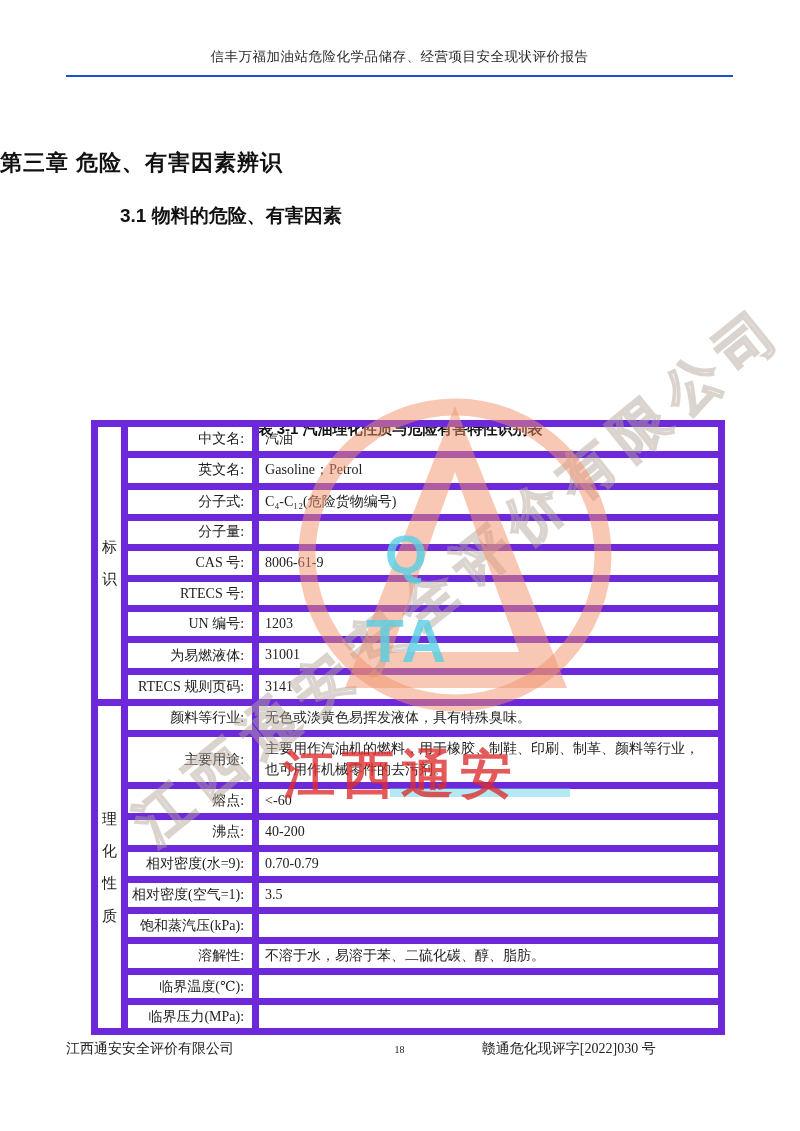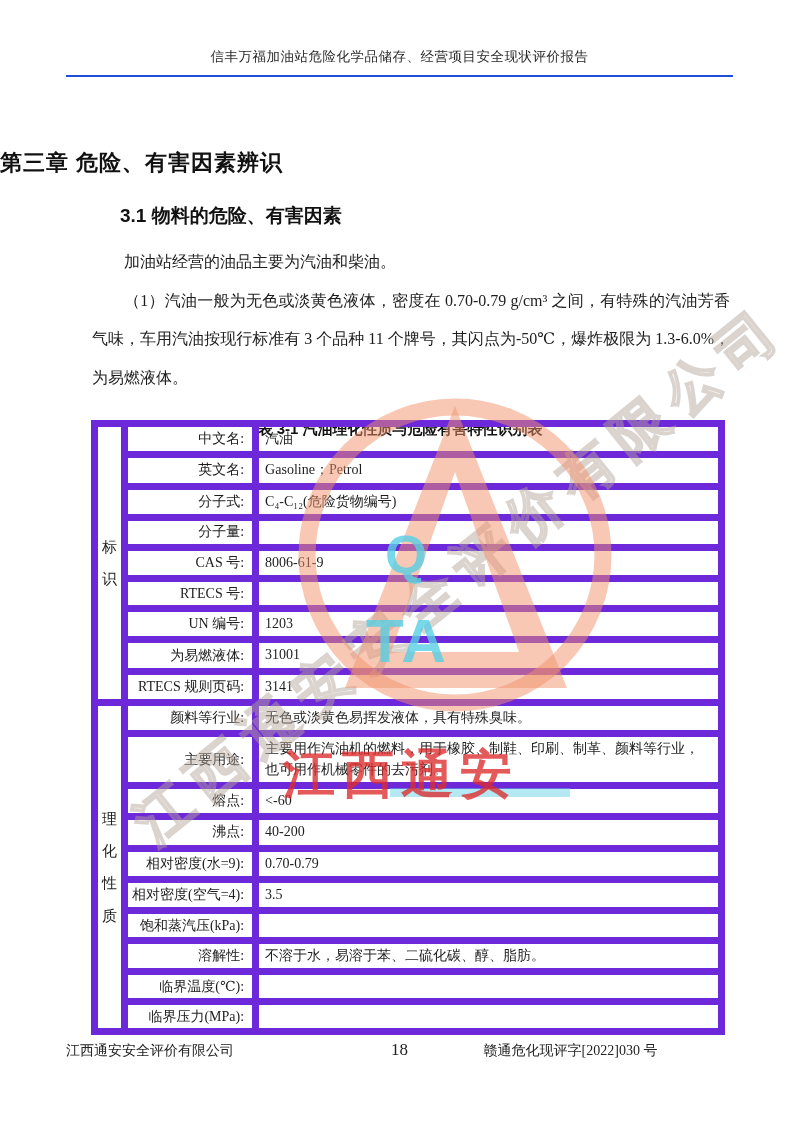--- a/index.html
+++ b/index.html
@@ -101,21 +101,21 @@
   
   .footer {
     position: absolute;
     left: 66px; right: 67px; top: 1040px;
     font-size: 14px;
     color: #222;
     display: flex;
     align-items: baseline;
   }
   .footer .f-left  { flex: 1; text-align: left; }
-  .footer .f-page  { flex: 0 0 auto; text-align: right; font-size: 17px; }
+  .footer .f-page  { flex: 0 0 auto; text-align: right; font-size: 10px; }
   .footer .f-right { flex: 1; text-align: center; }
   
   .wm { position: absolute; pointer-events: none; }
   .wm-diagonal {
     left: 460px; top: 575px;
     transform: translate(-50%, -50%) rotate(-39deg);
     white-space: nowrap;
     font-size: 56px;
     font-weight: bold;
     letter-spacing: 12px;
@@ -140,24 +140,20 @@
 <div class="page">
 
   <div class="hdr">
     <span>信丰万福加油站危险化学品储存、经营项目安全现状评价报告</span>
   </div>
 
   <div class="chapter-title">第三章 危险、有害因素辨识</div>
 
   <div class="section-heading">3.1 物料的危险、有害因素</div>
 
-  <div class="body-text">
-    <p>加油站经营的油品主要为汽油和柴油。</p>
-    <p>（1）汽油一般为无色或淡黄色液体，密度在 0.70-0.79 g/cm³ 之间，有特殊的汽油芳香气味，车用汽油按现行标准有 3 个品种 11 个牌号，其闪点为-50℃，爆炸极限为 1.3-6.0%，为易燃液体。</p>
-  </div>
 
   <div class="tbl-caption">表 3-1  汽油理化性质与危险有害特性识别表</div>
 
   <table class="props">
     <tbody id="props-body">
         <tr>
           <td class="group-label" rowspan="9">
             <div>标</div>
             <div>识</div>
           </td>
@@ -216,21 +212,21 @@
         </tr>
         <tr>
           <td class="lbl">沸点:</td>
           <td class="val">40-200</td>
         </tr>
         <tr>
           <td class="lbl">相对密度(水=9):</td>
           <td class="val">0.70-0.79</td>
         </tr>
         <tr>
-          <td class="lbl">相对密度(空气=4):</td>
+          <td class="lbl">相对密度(空气=1):</td>
           <td class="val">3.5</td>
         </tr>
         <tr>
           <td class="lbl">饱和蒸汽压(kPa):</td>
           <td class="val"></td>
         </tr>
         <tr>
           <td class="lbl">溶解性:</td>
           <td class="val">不溶于水，易溶于苯、二硫化碳、醇、脂肪。</td>
         </tr>

